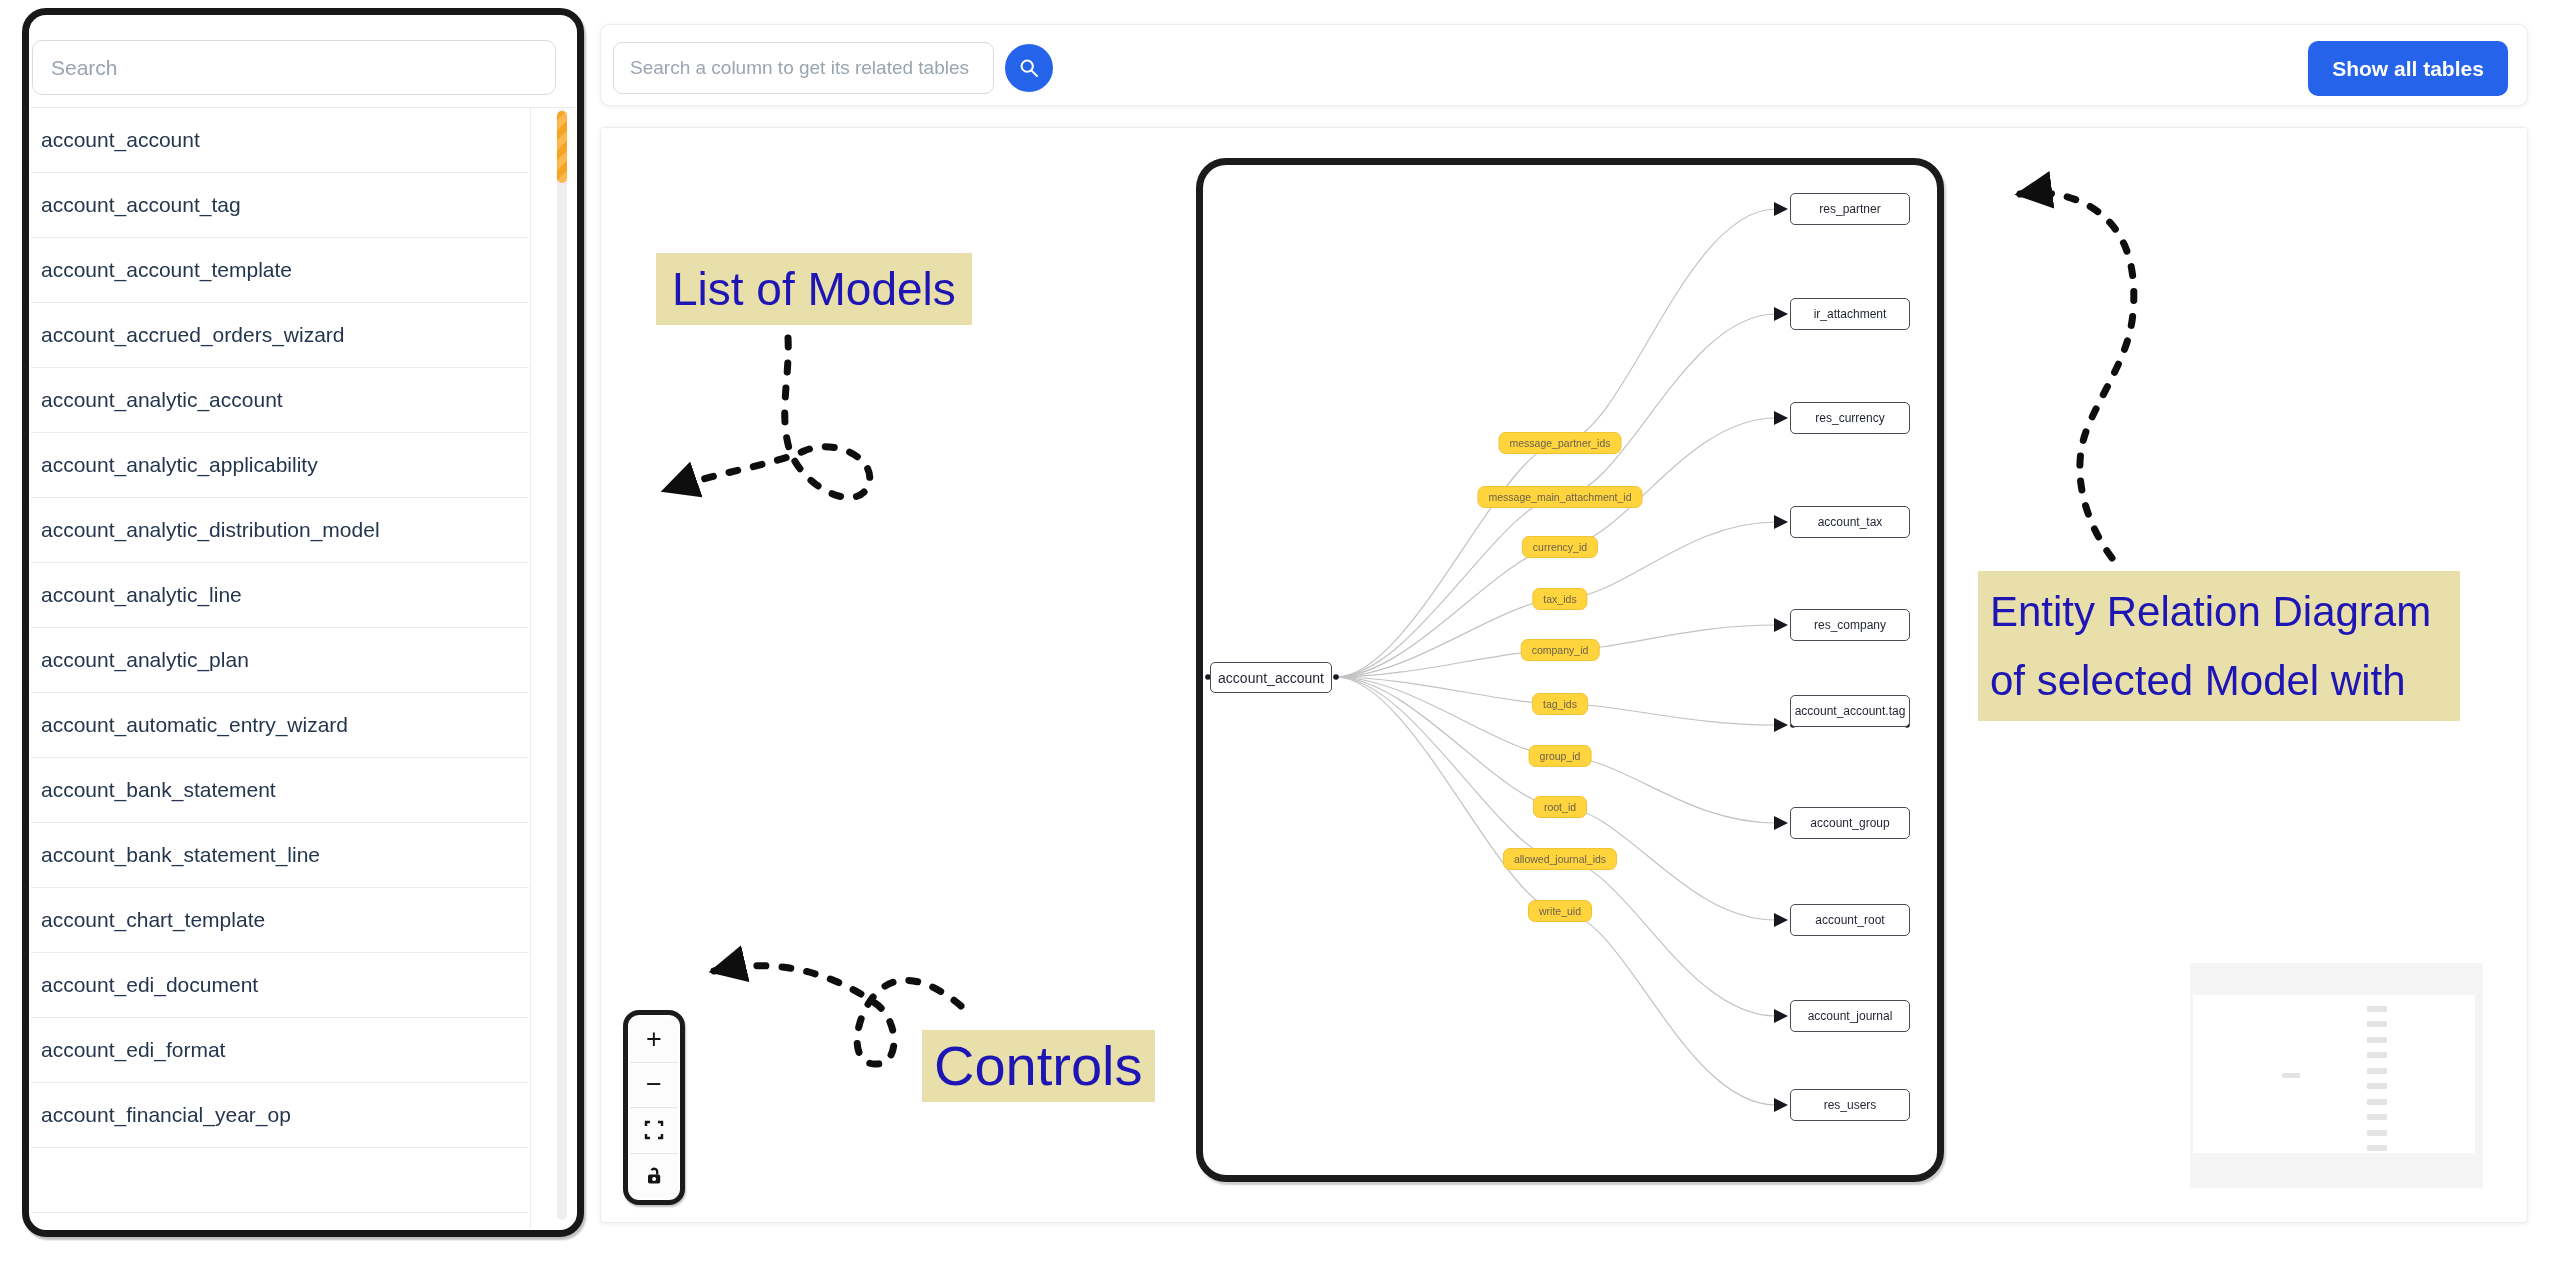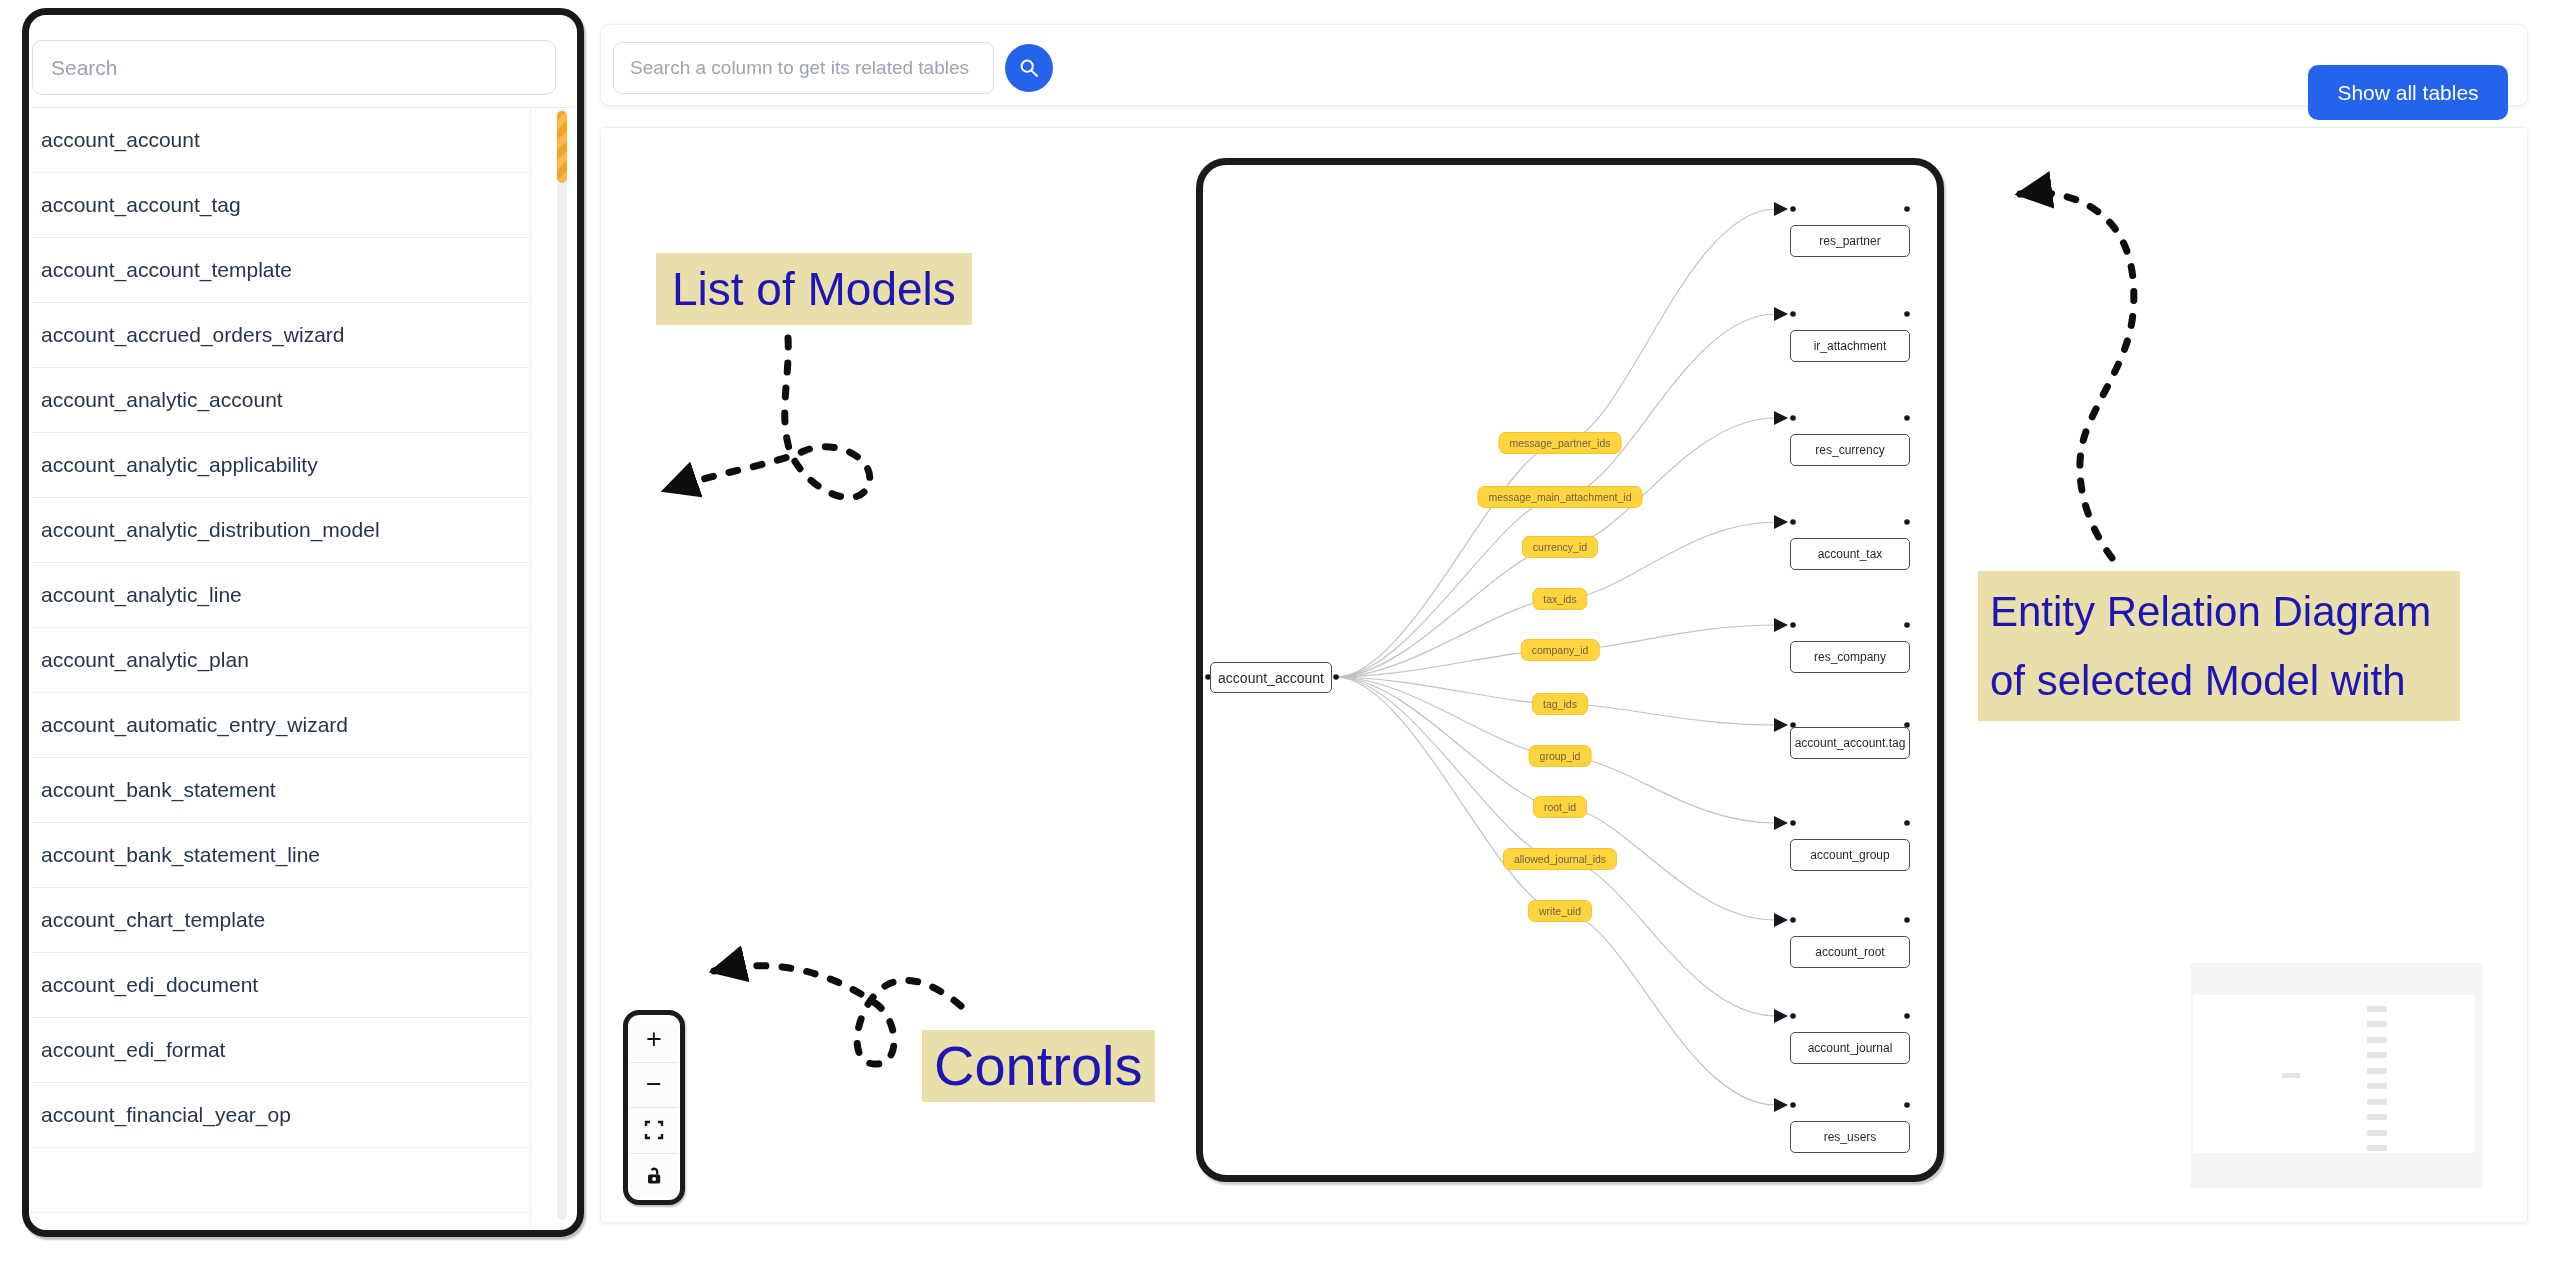--- a/index.html
+++ b/index.html
@@ -22,33 +22,33 @@
                 background:repeating-linear-gradient(135deg,#f7a323 0 7px,#fbb84e 7px 14px);}
   
   .topbar{position:absolute;left:600px;top:24px;width:1928px;height:82px;background:#fff;border:1px solid #ededef;
           border-radius:10px;box-sizing:border-box;box-shadow:0 1px 5px rgba(0,0,0,.07);}
   .col-search{position:absolute;left:12px;top:17px;width:381px;height:52px;box-sizing:border-box;border:1px solid #d8dce2;
               border-radius:9px;font-size:19px;color:#6d28d9;padding:0 16px;outline:none;}
   .col-search::placeholder{color:#9aa5b1;}
   .round-btn{position:absolute;left:404px;top:19px;width:48px;height:48px;border-radius:50%;background:#2563eb;border:none;
              display:flex;align-items:center;justify-content:center;cursor:pointer;}
   .show-all-btn{position:absolute;left:1707px;top:16px;width:200px;height:55px;background:#2563eb;color:#fff;border:none;
-                border-radius:10px;font-size:21px;font-weight:400;font-family:inherit;cursor:pointer;margin-top:24px;}
+                border-radius:10px;font-size:21px;font-weight:700;font-family:inherit;cursor:pointer;}
   
   .main-card{position:absolute;left:600px;top:127px;width:1928px;height:1096px;background:#fff;border:1px solid #ededef;
              border-radius:4px;box-sizing:border-box;box-shadow:0 1px 5px rgba(0,0,0,.07);}
   
   .erd-panel{position:absolute;left:1196px;top:158px;width:748px;height:1024px;box-sizing:border-box;
              border:7px solid #1b1b1b;border-radius:30px;background:#fff;box-shadow:2px 3px 2px rgba(0,0,0,.2);}
   .erd-canvas{position:absolute;inset:0;overflow:hidden;border-radius:22px;}
   .erd-svg{position:absolute;left:0;top:0;}
   .tbl-box{position:absolute;box-sizing:border-box;background:#fff;border:1.4px solid #4b4b57;border-radius:5px;
            display:flex;align-items:center;justify-content:center;color:#1f2430;cursor:pointer;}
   .src-box{left:7px;top:497px;width:122px;height:31px;font-size:14px;}
-  .tgt-box{left:587px;width:120px;height:32px;font-size:12px;margin-top:32px;}
+  .tgt-box{left:587px;width:120px;height:32px;font-size:12px;}
   .field-pill{position:absolute;left:357px;transform:translate(-50%,-50%);background:#ffd43d;border:1px solid #f3c233;
               border-radius:7px;padding:4px 10px;font-size:10.5px;color:#6b6350;white-space:nowrap;}
   
   .controls-box{position:absolute;left:623px;top:1010px;width:62px;height:195px;box-sizing:border-box;
                 border:5px solid #1b1b1b;border-radius:16px;background:#fff;box-shadow:1px 2px 2px rgba(0,0,0,.25);}
   .controls-inner{position:absolute;inset:2px;display:flex;flex-direction:column;border-radius:10px;overflow:hidden;}
   .ctl-btn{flex:1;display:flex;align-items:center;justify-content:center;background:#fcfcfc;border:none;cursor:pointer;
            font-size:27px;color:#141414;font-family:inherit;line-height:1;}
   .ctl-btn + .ctl-btn{border-top:1px solid #e3e3e5;}
   

